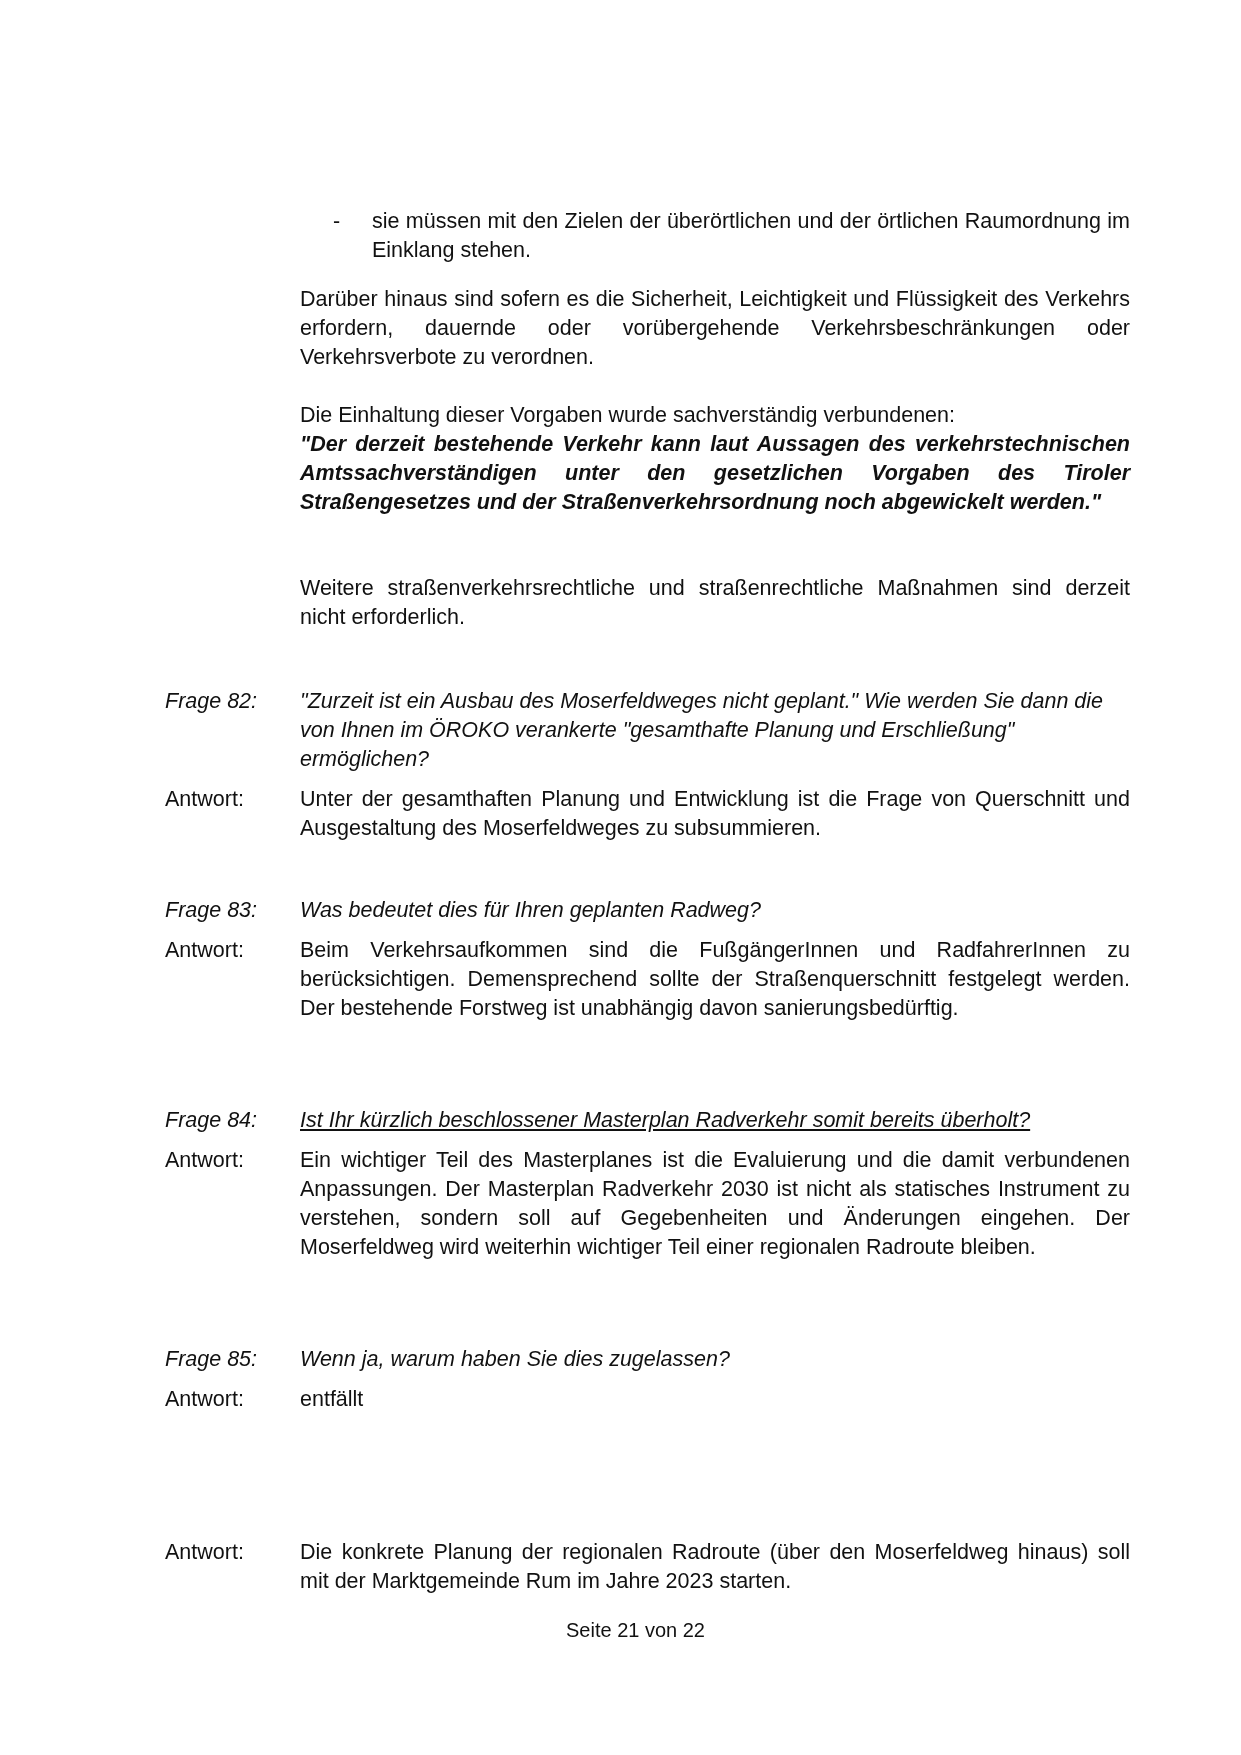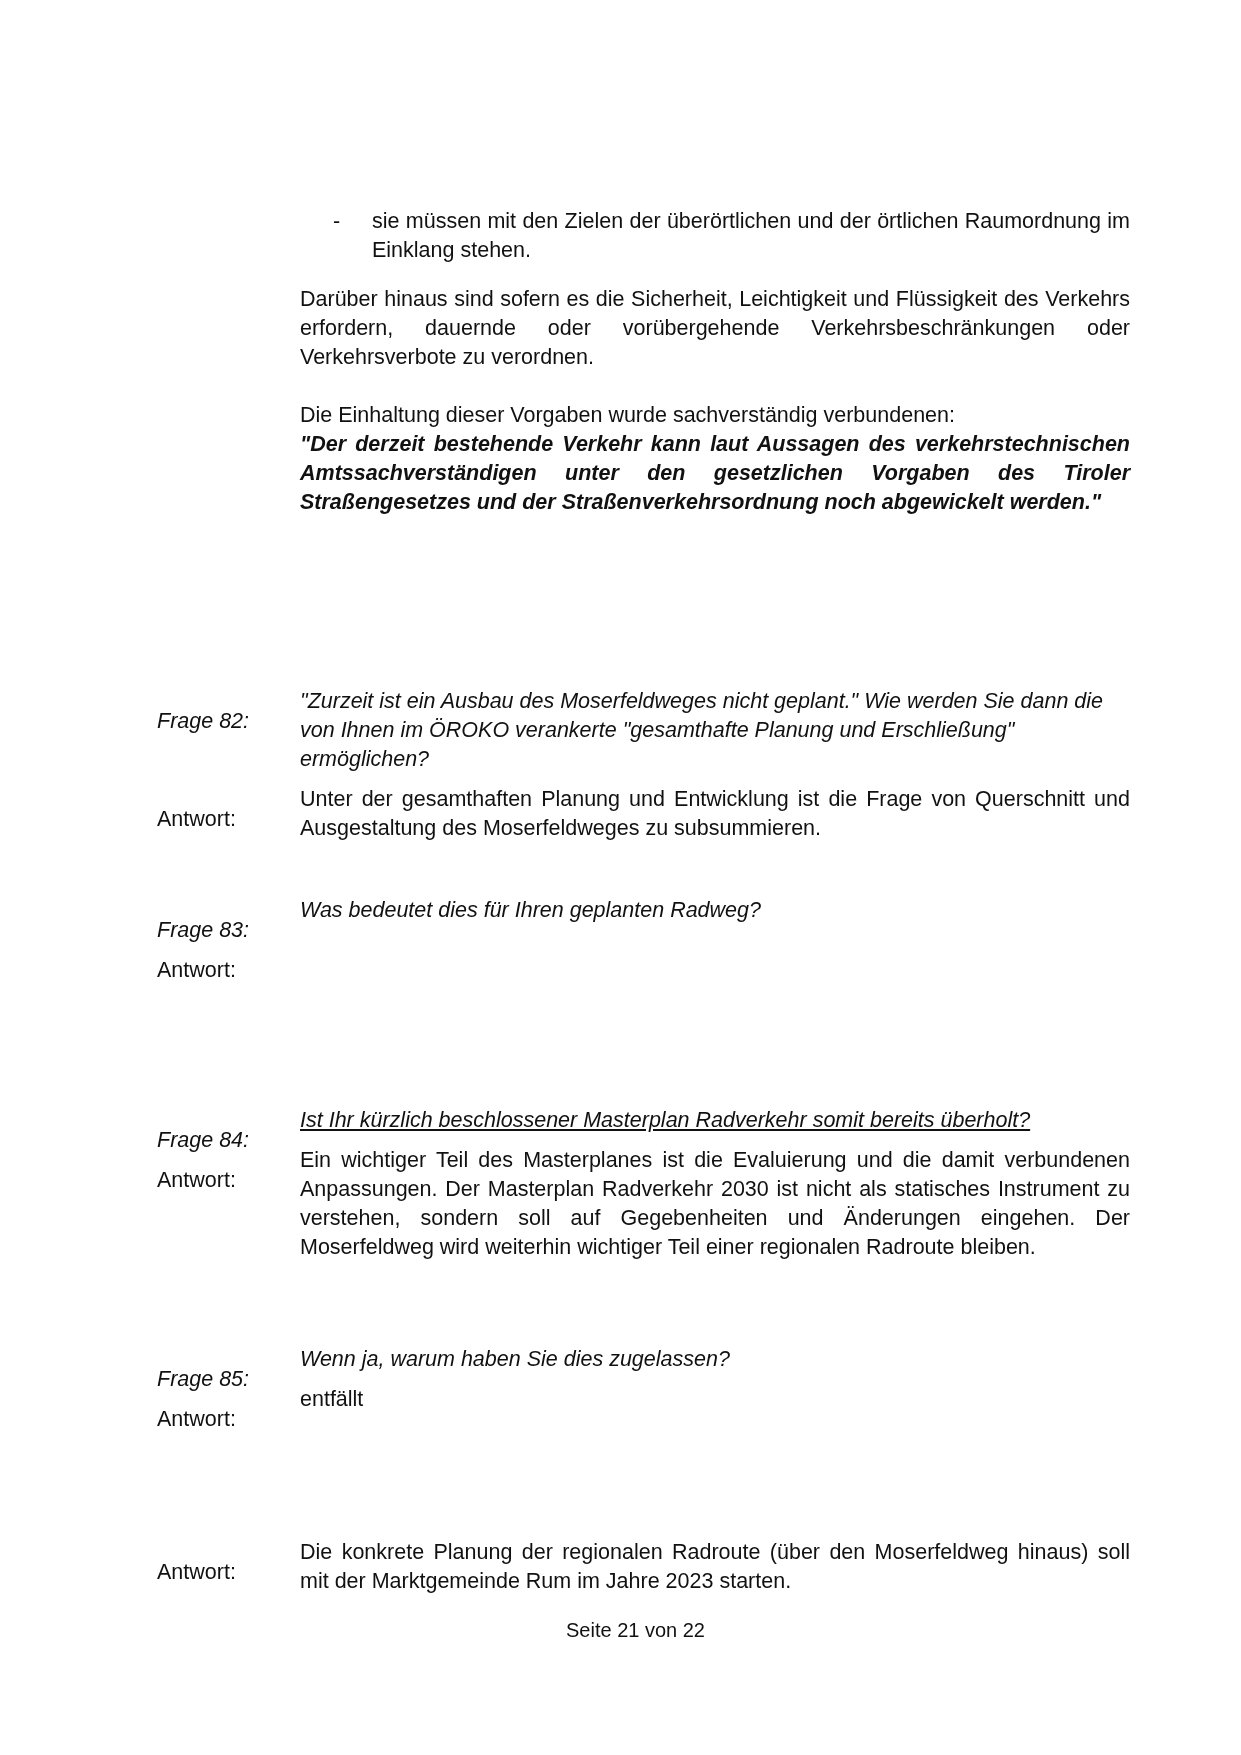--- a/index.html
+++ b/index.html
@@ -52,24 +52,23 @@
       font-weight: bold;
       font-style: italic;
     }
     .qa-row {
       position: absolute;
       left: 153px;
       width: 977px;
     }
     .qa-label {
       position: absolute;
-      left: 4px;
+      left: 12px;
       top: 0;
       width: 140px;
-      margin-top: 20px;
     }
     .qa-text {
       margin-left: 147px;
       width: 830px;
     }
     .italic {
       font-style: italic;
     }
     .footer {
       position: absolute;
@@ -93,36 +92,38 @@
     <div class="btext">sie müssen mit den Zielen der überörtlichen und der örtlichen Raumordnung im Einklang stehen.</div>
   </div>
 
   <div class="block just" style="top:285px;">Darüber hinaus sind sofern es die Sicherheit, Leichtigkeit und Flüssigkeit des Verkehrs erfordern, dauernde oder vorübergehende Verkehrsbeschränkungen oder Verkehrsverbote zu verordnen.</div>
 
   <div class="block" style="top:401px;">
     <span class="line">Die Einhaltung dieser Vorgaben wurde sachverständig verbundenen:</span>
     <span class="line bold-italic just">"Der derzeit bestehende Verkehr kann laut Aussagen des verkehrstechnischen Amtssachverständigen unter den gesetzlichen Vorgaben des Tiroler Straßengesetzes und der Straßenverkehrsordnung noch abgewickelt werden."</span>
   </div>
 
+  <div class="block just" style="top:574px;">Weitere straßenverkehrsrechtliche und straßenrechtliche Maßnahmen sind derzeit nicht erforderlich.</div>
 
   <div class="qa-row" style="top:687px;">
     <span class="qa-label italic">Frage 82:</span>
     <div class="qa-text italic" style="width:830px; padding-right:0;">"Zurzeit ist ein Ausbau des Moserfeldweges nicht geplant." Wie werden Sie dann die von Ihnen im ÖROKO verankerte "gesamthafte Planung und Erschließung" ermöglichen?</div>
   </div>
   <div class="qa-row" style="top:785px;">
     <span class="qa-label">Antwort:</span>
     <div class="qa-text just">Unter der gesamthaften Planung und Entwicklung ist die Frage von Querschnitt und Ausgestaltung des Moserfeldweges zu subsummieren.</div>
   </div>
 
   <div class="qa-row" style="top:896px;">
     <span class="qa-label italic">Frage 83:</span>
     <div class="qa-text italic">Was bedeutet dies für Ihren geplanten Radweg?</div>
   </div>
   <div class="qa-row" style="top:936px;">
     <span class="qa-label">Antwort:</span>
+    <div class="qa-text just">Beim Verkehrsaufkommen sind die FußgängerInnen und RadfahrerInnen zu berücksichtigen. Demensprechend sollte der Straßenquerschnitt festgelegt werden. Der bestehende Forstweg ist unabhängig davon sanierungsbedürftig.</div>
   </div>
 
   <div class="qa-row" style="top:1106px;text-decoration:underline;">
     <span class="qa-label italic">Frage 84:</span>
     <div class="qa-text italic">Ist Ihr kürzlich beschlossener Masterplan Radverkehr somit bereits überholt?</div>
   </div>
   <div class="qa-row" style="top:1146px;">
     <span class="qa-label">Antwort:</span>
     <div class="qa-text just">Ein wichtiger Teil des Masterplanes ist die Evaluierung und die damit verbundenen Anpassungen. Der Masterplan Radverkehr 2030 ist nicht als statisches Instrument zu verstehen, sondern soll auf Gegebenheiten und Änderungen eingehen. Der Moserfeldweg wird weiterhin wichtiger Teil einer regionalen Radroute bleiben.</div>
   </div>

